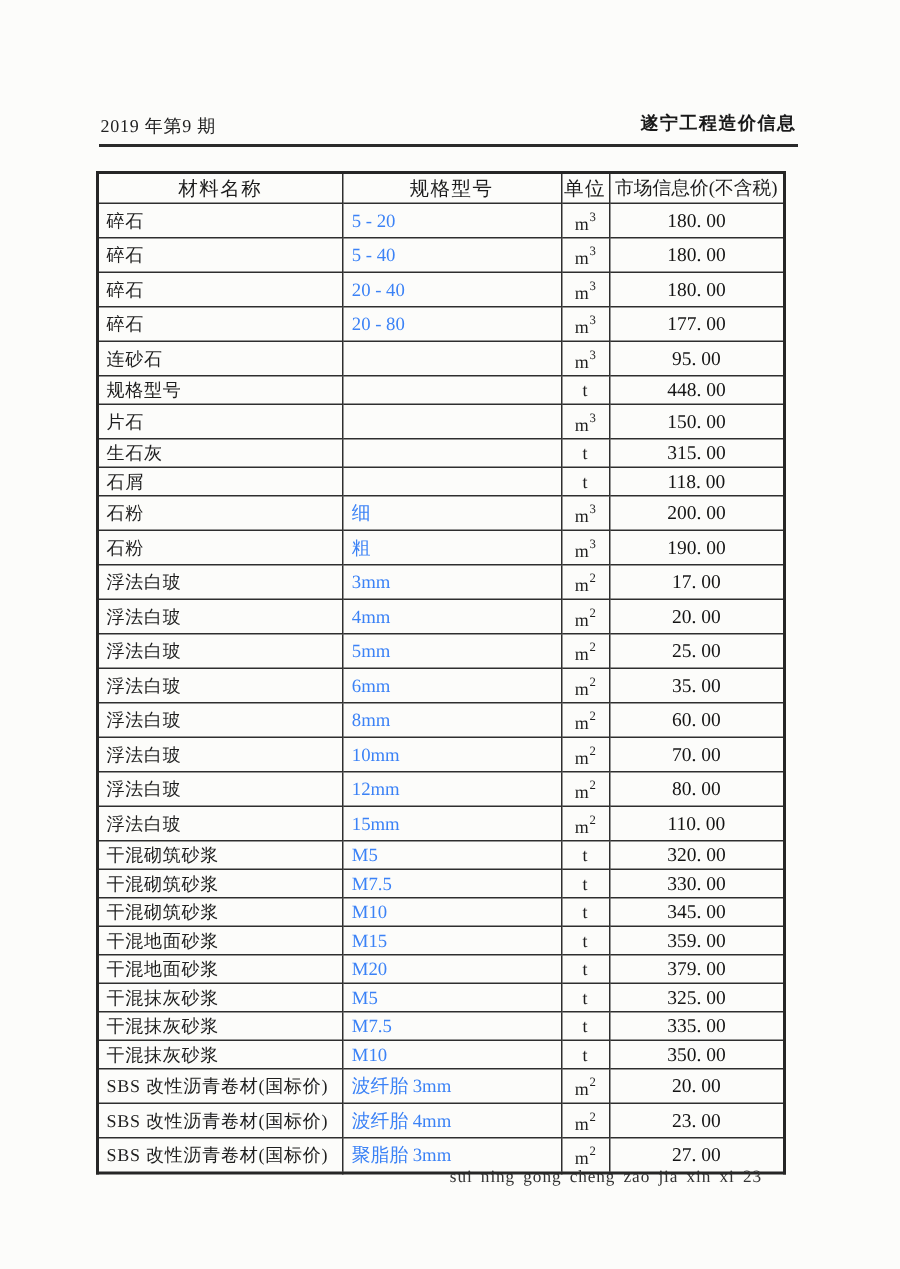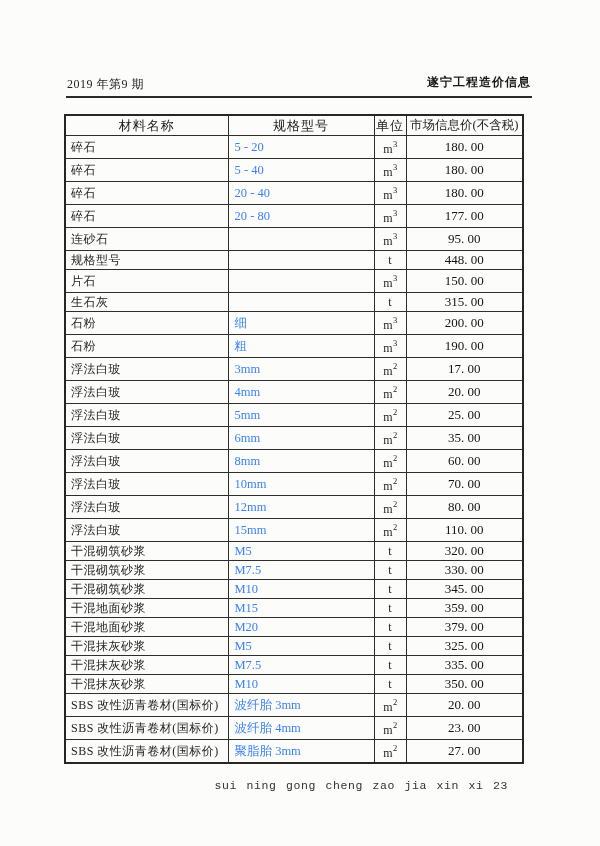--- a/index.html
+++ b/index.html
@@ -107,21 +107,20 @@
     position: absolute;
     top: 779px;
     left: 0;
     right: 92px;
     text-align: right;
     font-size: 11.5px;
     letter-spacing: 0.6px;
     word-spacing: 2px;
     color: #333;
     white-space: nowrap;
-    font-family: Liberation Mono, monospace;
   }
 </style>
 </head>
 <body>
 
 <div class="page-header-left">2019 年第9 期</div>
 
 <div class="page-header-right">遂宁工程造价信息</div>
 
 <div class="header-rule"></div>
@@ -184,20 +183,26 @@
         <td class="col-unit">m<sup>3</sup></td>
         <td class="col-price">150. 00</td>
       </tr>
       <tr>
         <td class="col-name">生石灰</td>
         <td class="col-spec"></td>
         <td class="col-unit">t</td>
         <td class="col-price">315. 00</td>
       </tr>
       <tr>
+        <td class="col-name">石屑</td>
+        <td class="col-spec"></td>
+        <td class="col-unit">t</td>
+        <td class="col-price">118. 00</td>
+      </tr>
+      <tr>
         <td class="col-name">石粉</td>
         <td class="col-spec">细</td>
         <td class="col-unit">m<sup>3</sup></td>
         <td class="col-price">200. 00</td>
       </tr>
       <tr>
         <td class="col-name">石粉</td>
         <td class="col-spec">粗</td>
         <td class="col-unit">m<sup>3</sup></td>
         <td class="col-price">190. 00</td>

